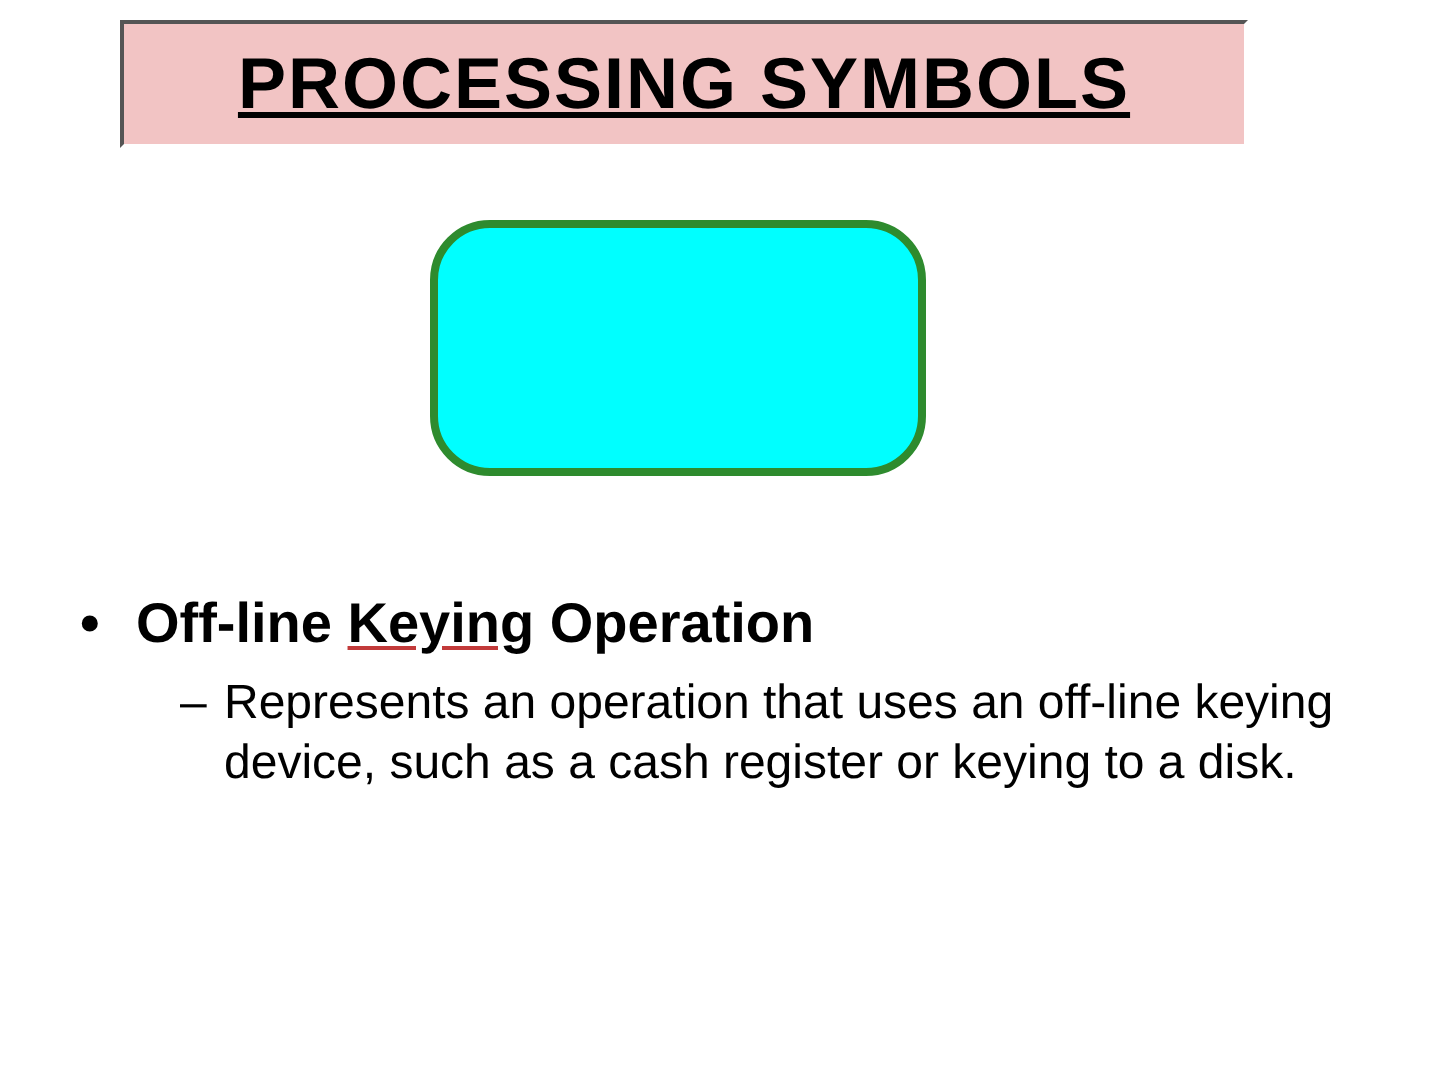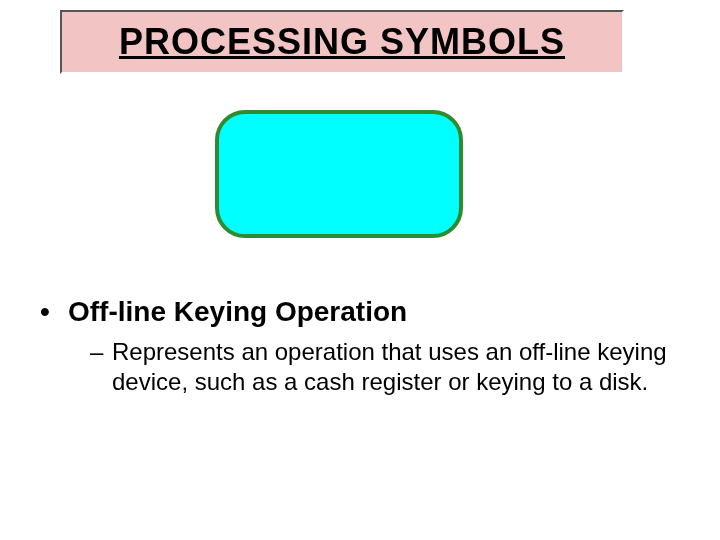--- a/index.html
+++ b/index.html
@@ -61,20 +61,21 @@
     font-size: 28px;
     font-weight: bold;
     line-height: 1.2;
   }
   .lvl1 .dot {
     width: 28px;
     flex: 0 0 28px;
     text-align: left;
   }
   .lvl1 .txt .kw {
+    text-decoration: underline;
     text-decoration-color: #c23a3a;
     text-align: right;
   }
   .lvl2 {
     display: flex;
     align-items: flex-start;
     font-size: 24px;
     font-weight: normal;
     line-height: 1.25;
     margin-top: 8px;

